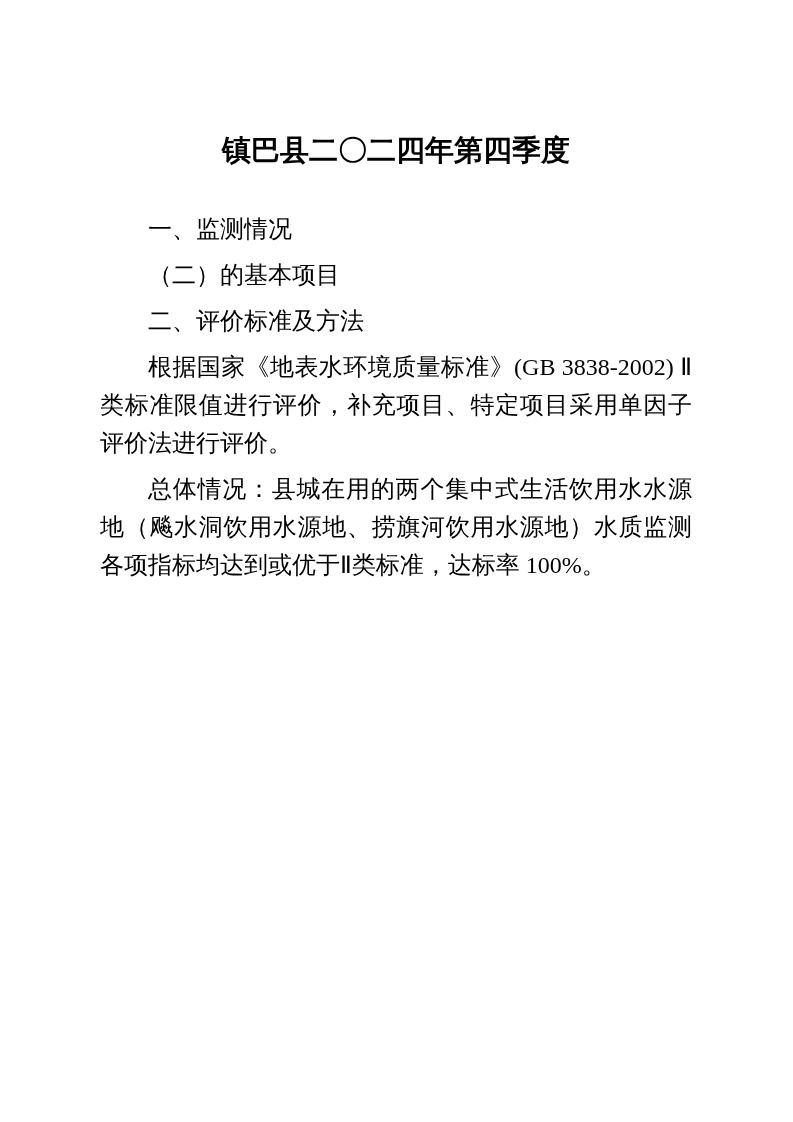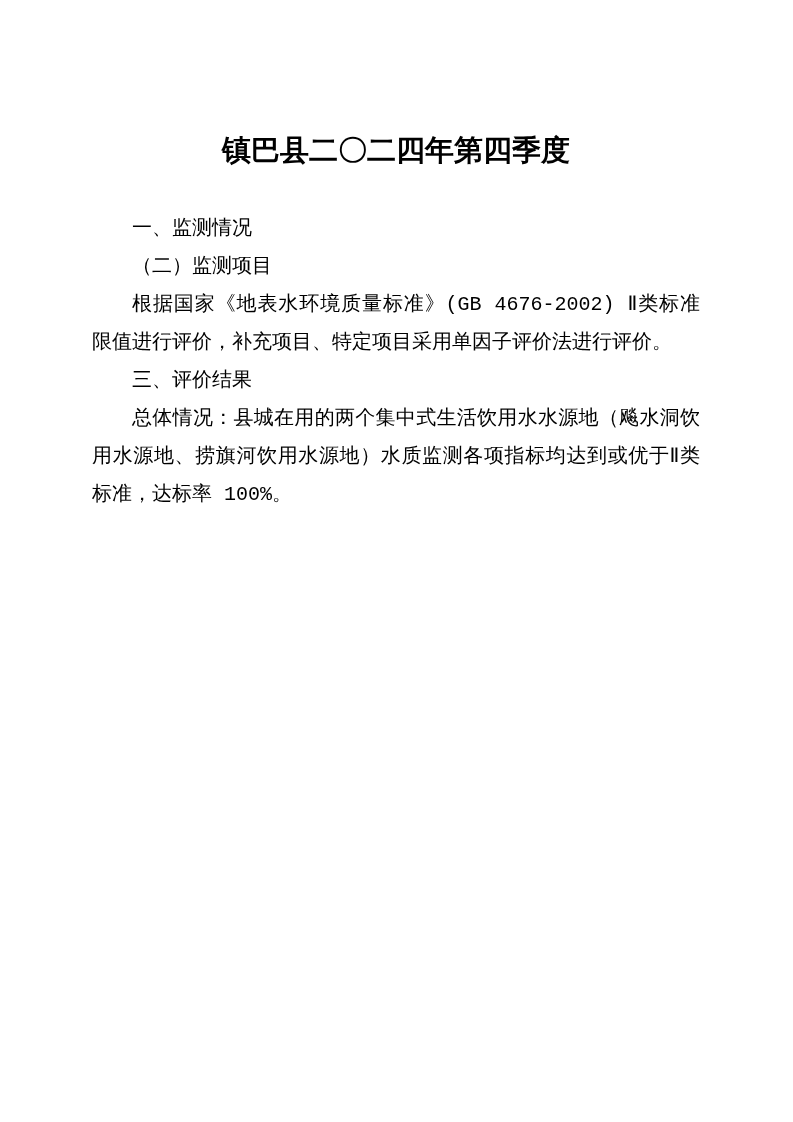--- a/index.html
+++ b/index.html
@@ -24,23 +24,23 @@
     font-weight: 700;
     font-size: 29px;
     line-height: 44px;
     color: #000000;
   }
   .title-line {
     display: block;
     white-space: nowrap;
   }
   .content p {
-    margin: 0;
-    font-family: Liberation Mono, monospace;
-    font-size: 20px;
+    margin: 8px;
+    font-family: Liberation Serif, serif;
+    font-size: 24px;
     line-height: 38px;
     color: #000000;
     text-align: justify;
     text-justify: inter-ideograph;
     text-indent: 2em;
     word-break: break-all;
   }
   .content p.heading,
   .content p.subheading {
     text-align: left;
@@ -53,24 +53,24 @@
 
   <h1 class="title">
     <span class="title-line">镇巴县二〇二四年第四季度</span>
   </h1>
 
   <div class="content">
     <p class="heading">一、监测情况</p>
 
 
 
-    <p class="subheading">（二）监测项目</p>
+    <p class="subheading">（二）的基本项目</p>
 
 
+    <p class="heading">二、评价标准及方法</p>
 
-    <p class="para">根据国家《地表水环境质量标准》(GB 4676-2002) Ⅱ类标准限值进行评价，补充项目、特定项目采用单因子评价法进行评价。</p>
+    <p class="para">根据国家《地表水环境质量标准》(GB 3838-2002) Ⅱ类标准限值进行评价，补充项目、特定项目采用单因子评价法进行评价。</p>
 
-    <p class="heading">三、评价结果</p>
 
     <p class="para">总体情况：县城在用的两个集中式生活饮用水水源地（飚水洞饮用水源地、捞旗河饮用水源地）水质监测各项指标均达到或优于Ⅱ类标准，达标率 100%。</p>
   </div>
 
 </div>
 
 </body></html>

